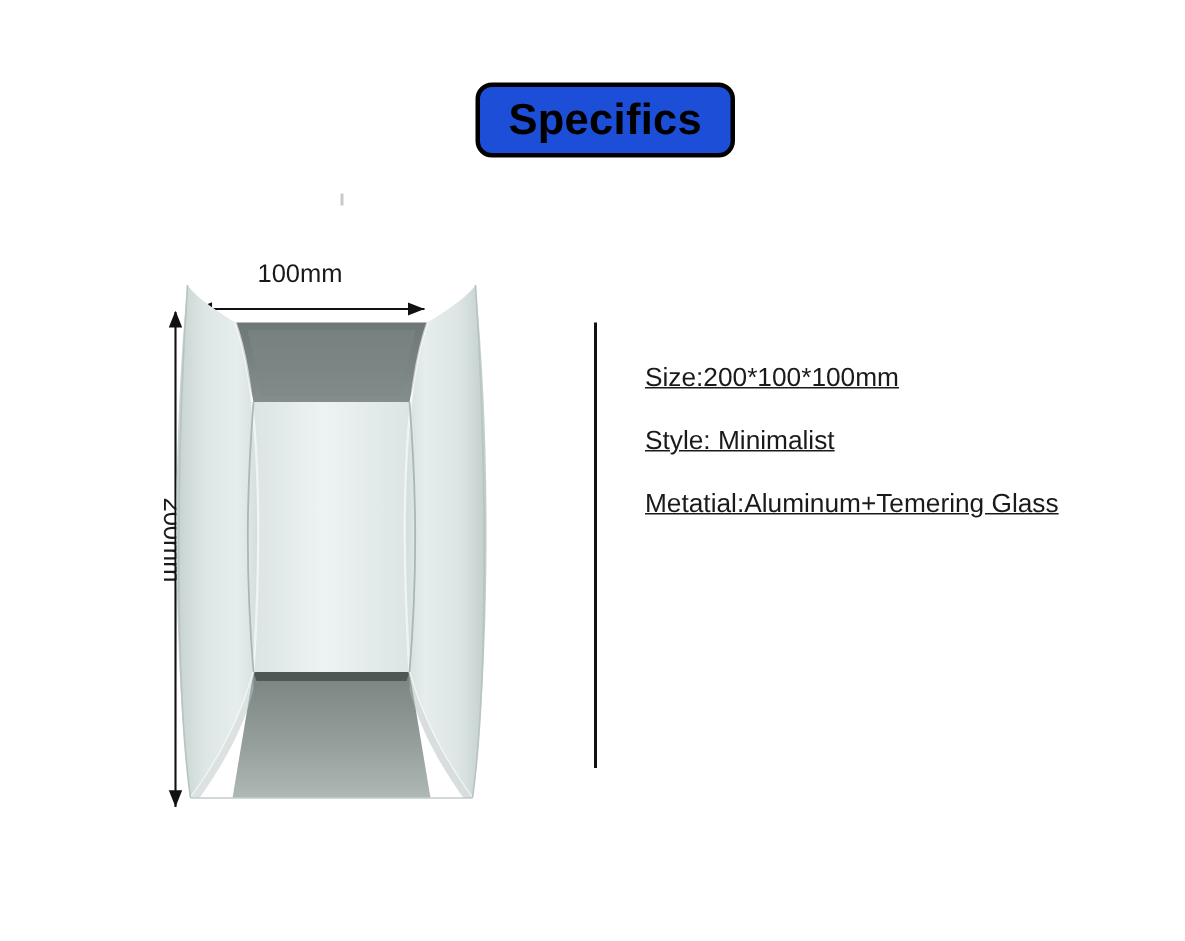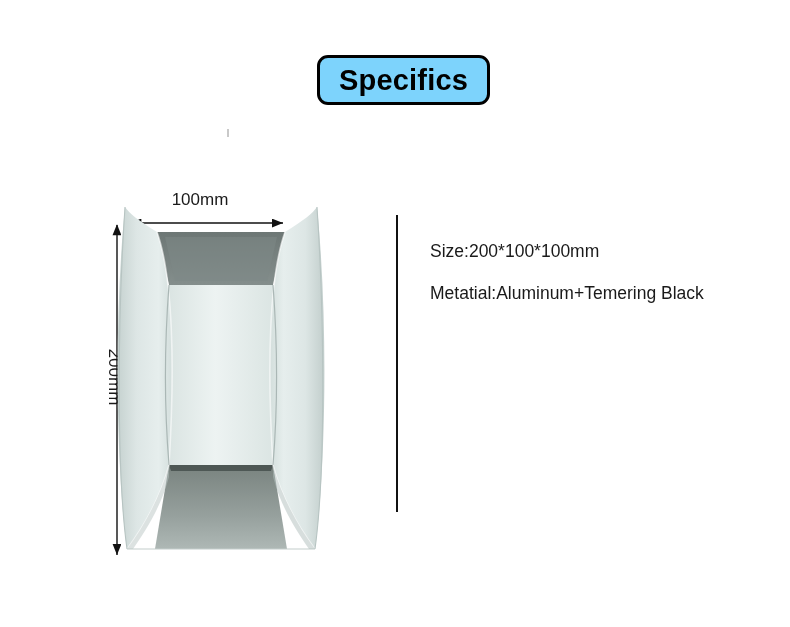--- a/index.html
+++ b/index.html
@@ -22,35 +22,35 @@
     left: 317px;
     top: 55px;
     width: 173px;
     height: 50px;
     border: 3px solid #000000;
     border-radius: 11px;
     box-sizing: border-box;
     display: flex;
     align-items: center;
     justify-content: center;
-    background: #7dd3fc;
+    background: #1d4ed8;
   }
   #title-text {
     font-size: 29px;
     font-weight: bold;
     letter-spacing: 0.2px;
     color: #000000;
     line-height: 1;
   }
 
   
   #product-figure {
     position: absolute;
     left: 95px;
-    top: 177px;
+    top: 160px;
     width: 230px;
     height: 400px;
   }
   #product-figure svg { display: block; }
 
   .dim-label {
     font-size: 17px;
     fill: #1a1a1a;
     font-family: "Liberation Sans", sans-serif;
   }
@@ -74,20 +74,21 @@
     height: 297px;
     background: #111111;
   }
 
   
   #spec-list {
     position: absolute;
     left: 430px;
     top: 243px;
     width: 340px;
+    text-decoration: underline;
   }
   .spec-item {
     font-size: 17.5px;
     color: #1a1a1a;
     line-height: 1;
     height: 42px;
     white-space: nowrap;
   }
 </style>
 </head>
@@ -190,14 +191,15 @@
       <path d="M 32,372 C 50,348 66,318 74,288 L 74,300 C 66,330 50,355 38,372 Z" fill="#b9c6c4" opacity="0.5"></path>
       <path d="M 220,372 C 202,348 186,318 178,288 L 178,300 C 186,330 202,355 214,372 Z" fill="#b0bdbb" opacity="0.5"></path>
     </g>
   </svg>
 </div>
 
 <div id="divider"></div>
 
 <div id="spec-list">
   <div class="spec-item">Size:200*100*100mm</div>
-  <div class="spec-item">Metatial:Aluminum+Temering Black</div>
+  <div class="spec-item">Style: Minimalist</div>
+  <div class="spec-item">Metatial:Aluminum+Temering Glass</div>
 </div>
 
 </body></html>

